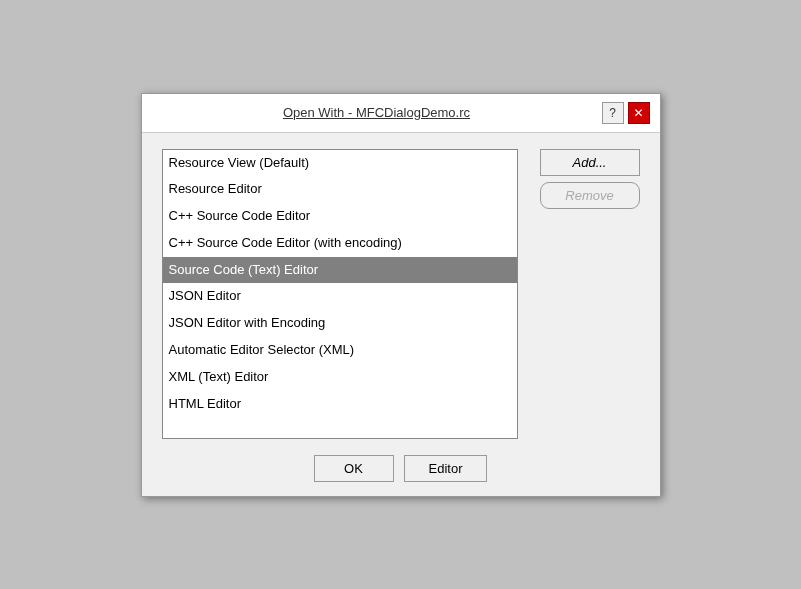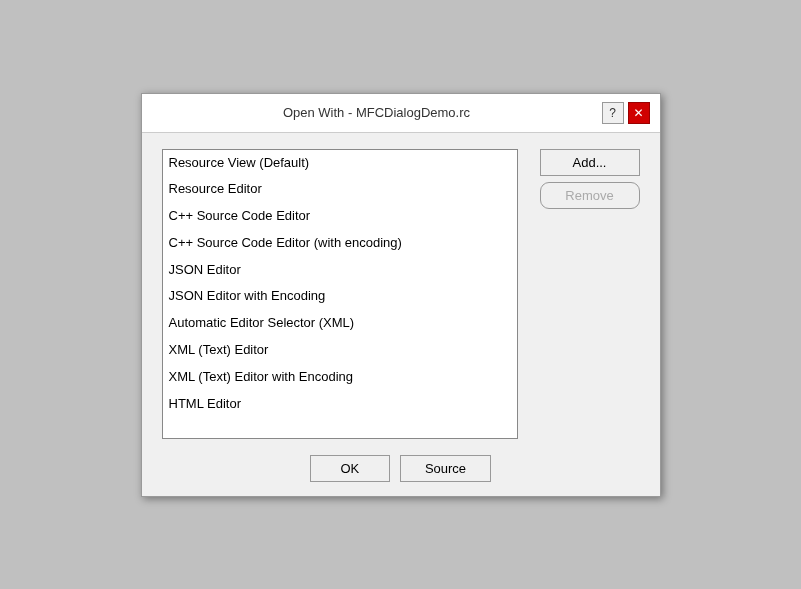--- a/index.html
+++ b/index.html
@@ -35,20 +35,21 @@
       display: flex;
       align-items: center;
       justify-content: space-between;
     }
 
     .title-bar-text {
       font-size: 13px;
       color: #333;
       flex: 1;
       text-align: center;
+      text-decoration: underline;
     }
 
     .title-bar-controls {
       display: flex;
       align-items: center;
       gap: 4px;
     }
 
     .title-btn {
       width: 22px;
@@ -139,20 +140,21 @@
     }
 
     .side-btn {
       padding: 5px 10px;
       border: 1px solid #999;
       background: #f0f0f0;
       cursor: pointer;
       font-size: 13px;
       text-align: center;
       min-width: 96px;
+      font-style: italic;
     }
 
     .side-btn:disabled {
       color: #aaa;
       cursor: default;
       border-radius: 9px;
     }
 
     .bottom-buttons {
       display: flex;
@@ -187,33 +189,33 @@
   <div class="dialog-body">
 
     <div class="main-content">
 
       <div class="list-container">
         <div class="list-items" id="list-items">
             <div class="list-item">Resource View (Default)</div>
             <div class="list-item">Resource Editor</div>
             <div class="list-item">C++ Source Code Editor</div>
             <div class="list-item">C++ Source Code Editor (with encoding)</div>
+            <div class="list-item selected">Source Code (Text) Editor</div>
             <div class="list-item">JSON Editor</div>
             <div class="list-item">JSON Editor with Encoding</div>
             <div class="list-item">Automatic Editor Selector (XML)</div>
             <div class="list-item">XML (Text) Editor</div>
-            <div class="list-item">XML (Text) Editor with Encoding</div>
             <div class="list-item">HTML Editor</div>
           </div>
       </div>
 
       <div class="side-buttons">
         <button class="side-btn">Add...</button>
         <button class="side-btn" disabled="">Remove</button>
       </div>
     </div>
 
     <div class="bottom-buttons">
       <button class="bottom-btn">OK</button>
-      <button class="bottom-btn">Source</button>
+      <button class="bottom-btn">Editor</button>
     </div>
   </div>
 </div>
 
 </body></html>

